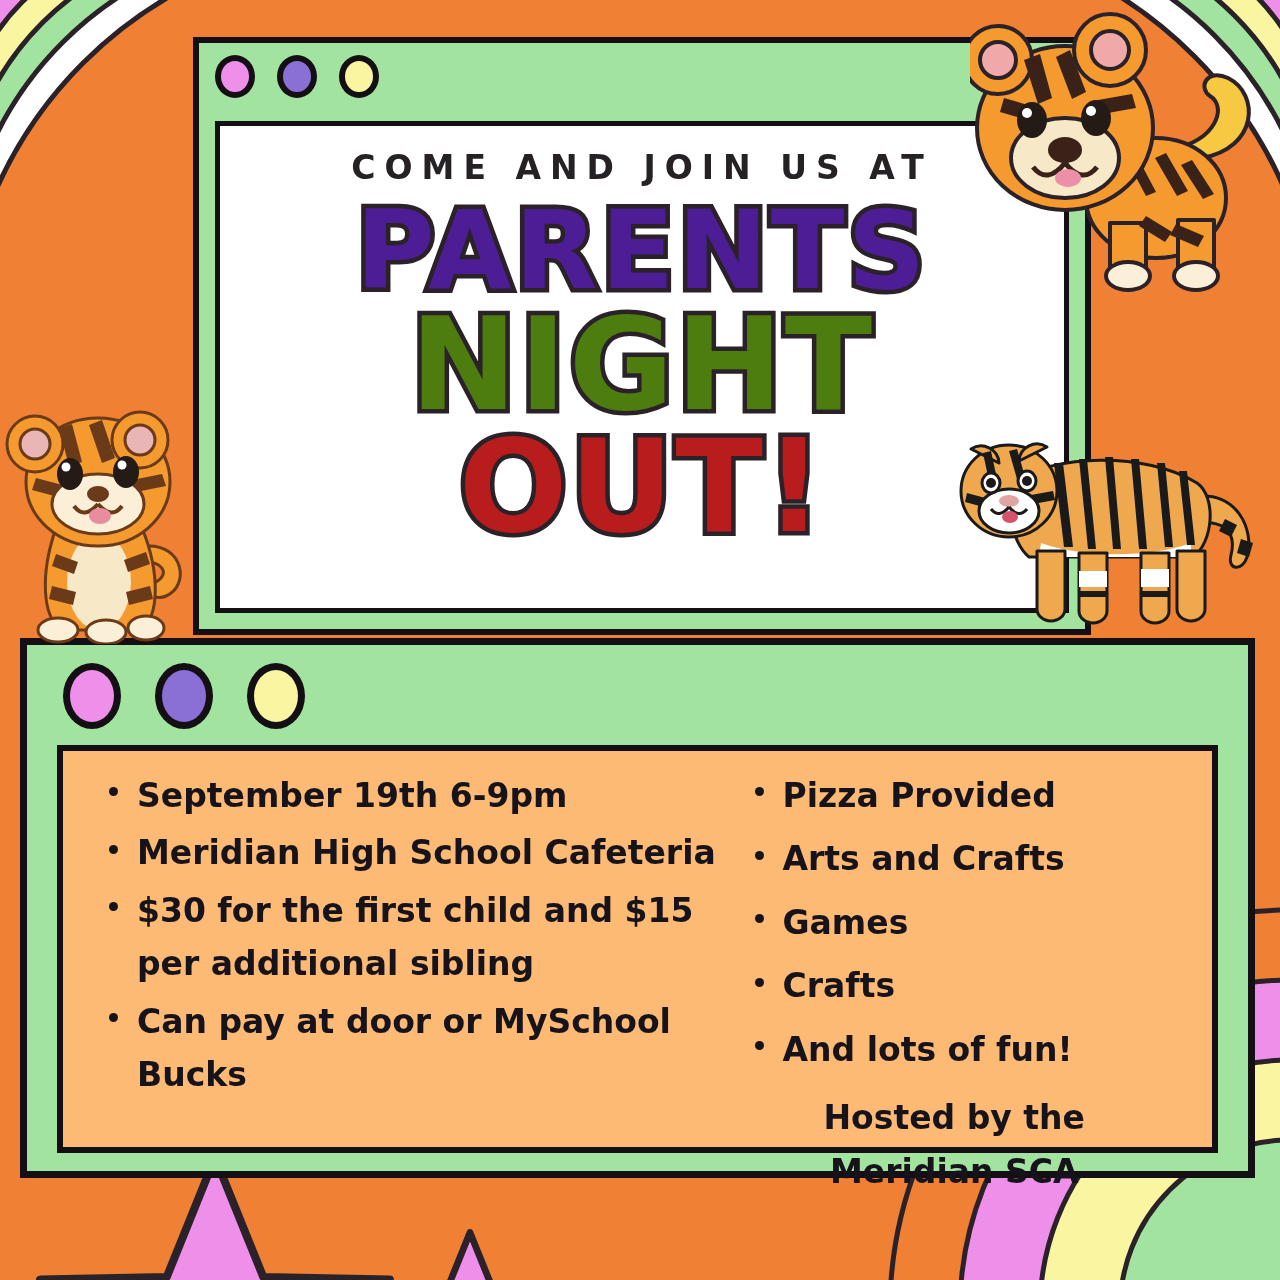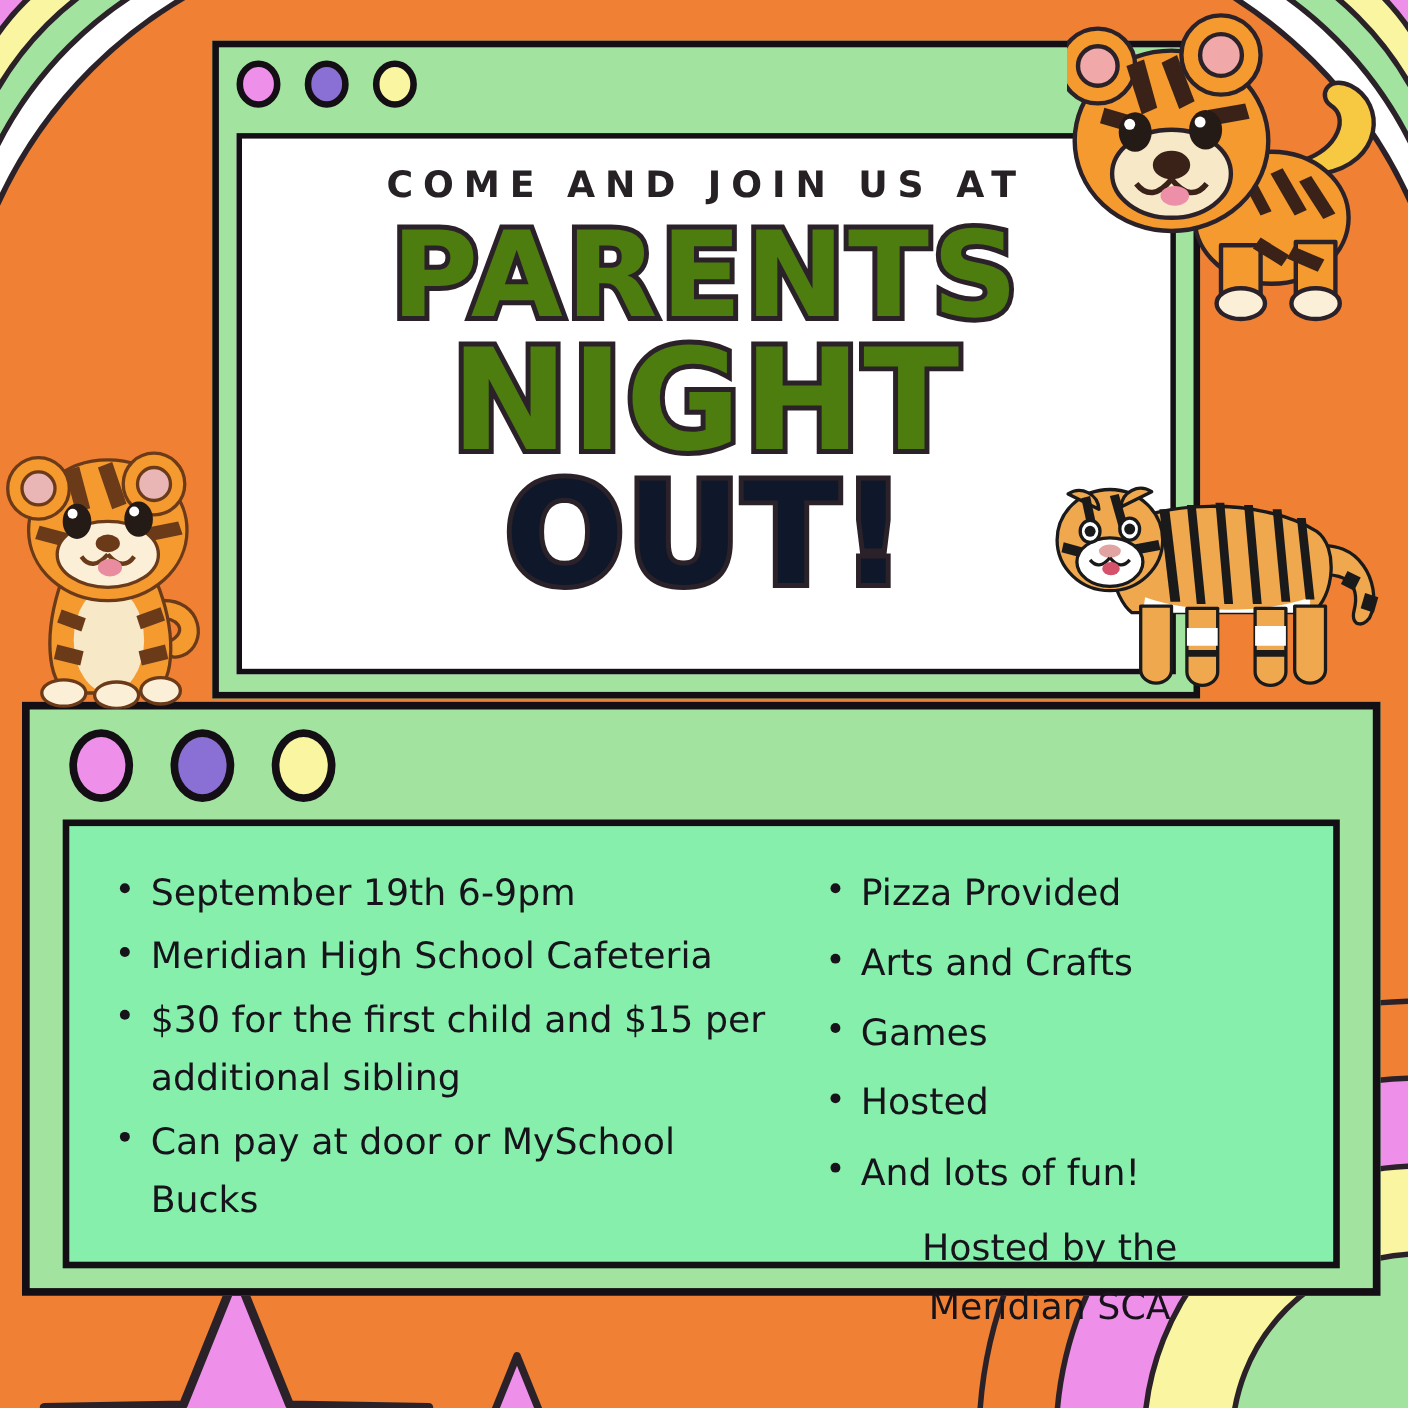--- a/index.html
+++ b/index.html
@@ -46,42 +46,43 @@
     text-align:center;
   }
   .bubble {
     font-family:"DejaVu Sans", sans-serif;
     font-weight:700;
     line-height:0.92;
     text-align:center;
     -webkit-text-stroke:9px #2B2229;
     paint-order:stroke fill;
   }
-  .bubble.l1 { font-size:108px; color:#4d7c0f; letter-spacing:3px; margin-top:14px; }
+  .bubble.l1 { font-size:108px; color:#4c1d95; letter-spacing:3px; margin-top:14px; }
   .bubble.l2 { font-size:128px; color:#4d7c0f; letter-spacing:2px; margin-top:6px; }
-  .bubble.l3 { font-size:128px; color:#0f172a; letter-spacing:2px; margin-top:4px;text-align:right; }
+  .bubble.l3 { font-size:128px; color:#b91c1c; letter-spacing:2px; margin-top:4px;text-align:right; }
 
   
   .window-bottom {
     position:absolute;
     left:20px; top:638px; width:1235px; height:540px;
     background:#A3E3A0;
     border:7px solid #140F14;
     z-index:6;
   }
   .titlebar-bottom { height:100px; padding:18px 0 0 36px; display:flex; gap:34px; }
   .dot-l { width:58px; height:66px; border:7px solid #140F14; border-radius:50%; }
 
   .screen-bottom {
     position:absolute;
     left:30px; right:30px; top:100px; bottom:18px;
-    background:#86efac;
+    background:#fdba74;
     border:6px solid #140F14;
     display:flex;
-    padding:34px 10px 10px 10px;
+    padding:18px 10px 10px 10px;
+    font-weight:bold;
   }
   .col { }
   .col-left  { width:57%; padding-left:22px; }
   .col-right { width:43%; padding-left:24px; }
 
   ul.detail { list-style:none; }
   ul.detail li {
     position:relative;
     font-family:"DejaVu Sans", sans-serif;
     color:#17131A;
@@ -318,21 +319,21 @@
           <li>$30 for the first child and $15 per additional sibling</li>
           <li>Can pay at door or MySchool Bucks</li>
         </ul>
       </div>
 
       <div class="col col-right">
         <ul class="detail">
           <li>Pizza Provided</li>
           <li>Arts and Crafts</li>
           <li>Games</li>
-          <li>Hosted</li>
+          <li>Crafts</li>
           <li>And lots of fun!</li>
         </ul>
         <div class="hosted">
           <div>Hosted by the</div>
           <div>Meridian SCA</div>
         </div>
       </div>
     </div>
   </div>
 

